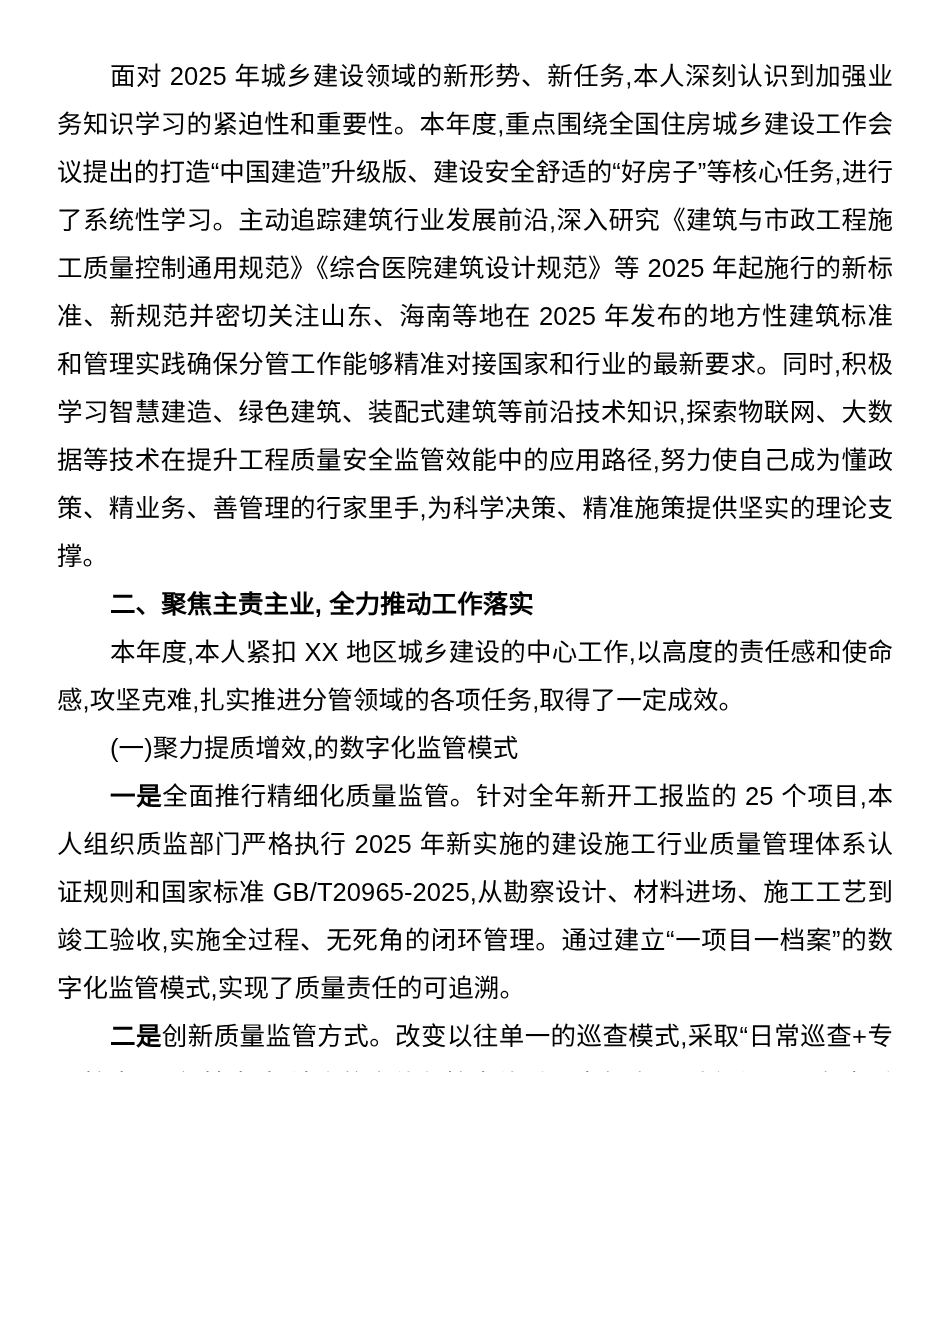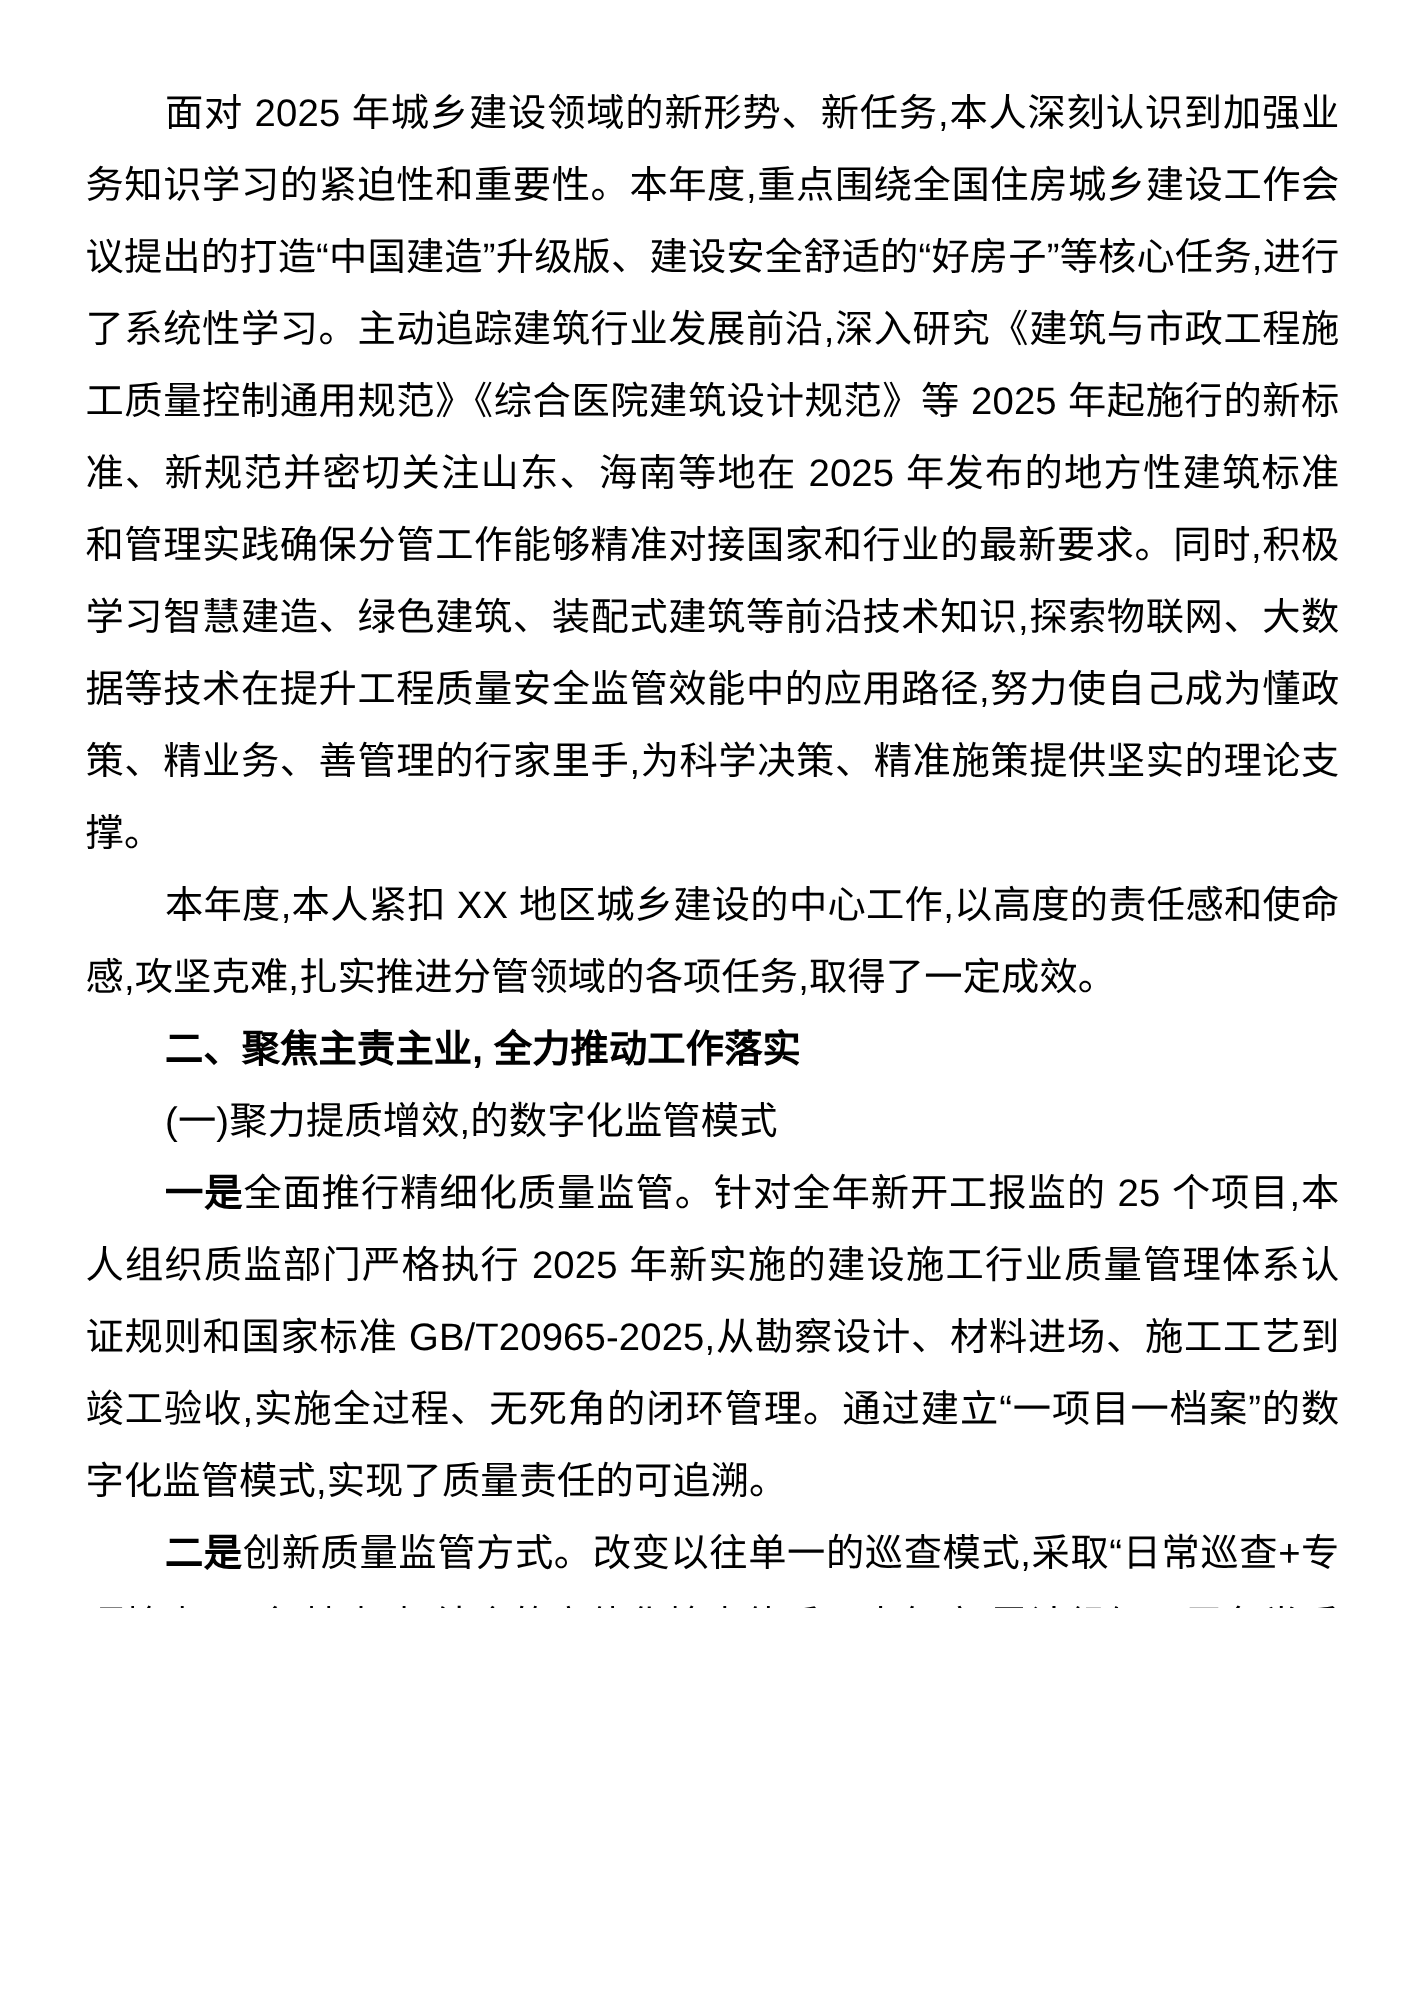--- a/index.html
+++ b/index.html
@@ -68,23 +68,23 @@
 </style>
 </head>
 <body>
 
 <div id="page">
 
   <div id="doc-body">
 
     <p class="para indent">面对 2025 年城乡建设领域的新形势、新任务,本人深刻认识到加强业务知识学习的紧迫性和重要性。本年度,重点围绕全国住房城乡建设工作会议提出的打造“中国建造”升级版、建设安全舒适的“好房子”等核心任务,进行了系统性学习。主动追踪建筑行业发展前沿,深入研究《建筑与市政工程施工质量控制通用规范》《综合医院建筑设计规范》等 2025 年起施行的新标准、新规范并密切关注山东、海南等地在 2025 年发布的地方性建筑标准和管理实践确保分管工作能够精准对接国家和行业的最新要求。同时,积极学习智慧建造、绿色建筑、装配式建筑等前沿技术知识,探索物联网、大数据等技术在提升工程质量安全监管效能中的应用路径,努力使自己成为懂政策、精业务、善管理的行家里手,为科学决策、精准施策提供坚实的理论支撑。</p>
 
+    <p class="para heading-l1">二、聚焦主责主业, 全力推动工作落实</p>
+
     <p class="para indent">本年度,本人紧扣 XX 地区城乡建设的中心工作,以高度的责任感和使命感,攻坚克难,扎实推进分管领域的各项任务,取得了一定成效。</p>
-
-    <p class="para heading-l1">二、聚焦主责主业, 全力推动工作落实</p>
 
     <p class="para heading-l2">(一)聚力提质增效,的数字化监管模式</p>
 
 
     <p class="para indent">
       <span class="lead">一是</span><span>全面推行精细化质量监管。针对全年新开工报监的 25 个项目,本人组织质监部门严格执行 2025 年新实施的建设施工行业质量管理体系认证规则和国家标准 GB/T20965-2025,从勘察设计、材料进场、施工工艺到竣工验收,实施全过程、无死角的闭环管理。通过建立“一项目一档案”的数字化监管模式,实现了质量责任的可追溯。</span>
     </p>
 
     <p class="para indent">
       <span class="lead">二是</span><span>创新质量监管方式。改变以往单一的巡查模式,采取“日常巡查+专项检查+飞行抽查”相结合的立体化检查体系。本年度,累计组织开展各类质量检查 150 余次,下发整改通知书 58 份,督促整改质量问题 200 余项。特别</span>

